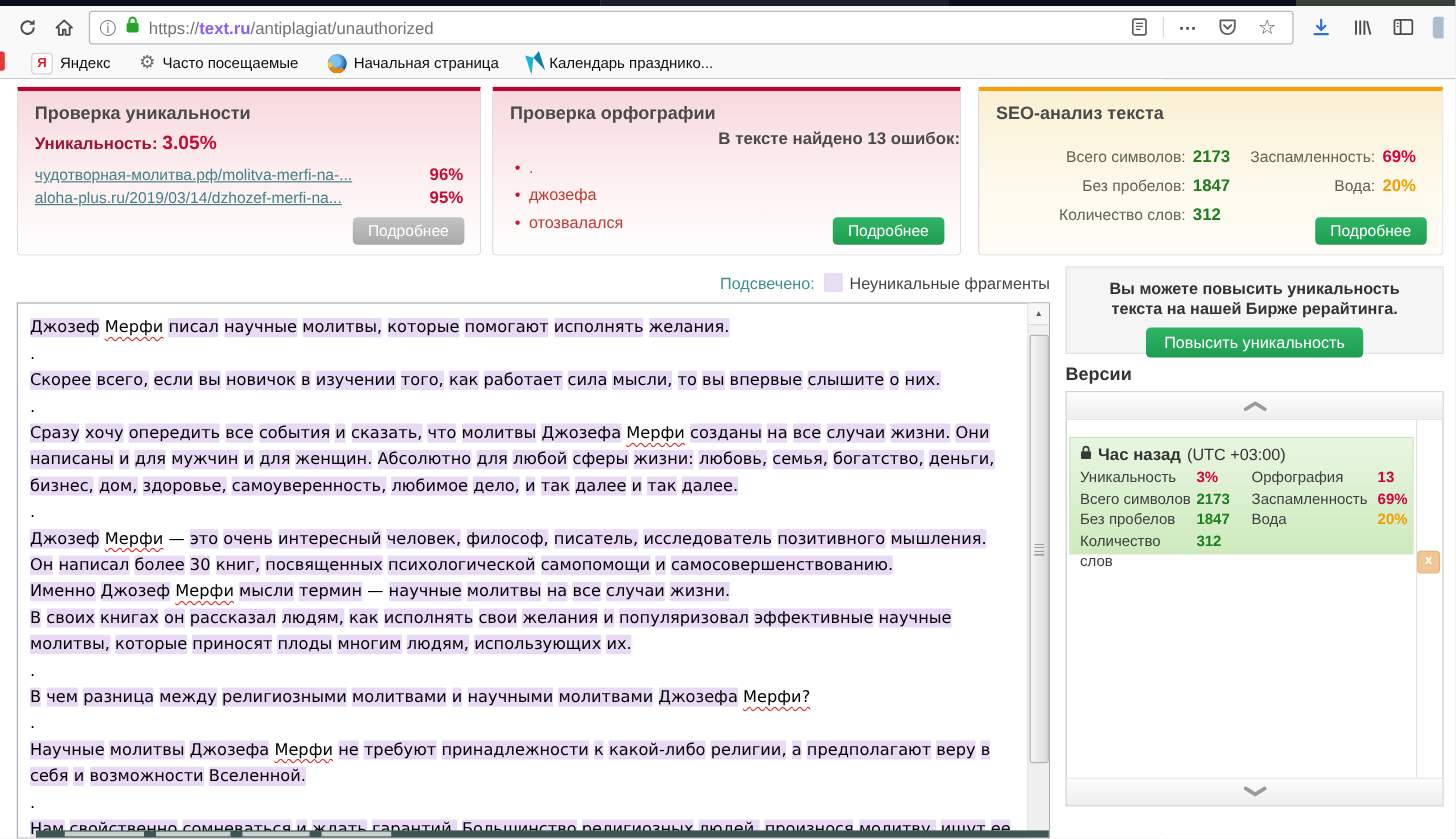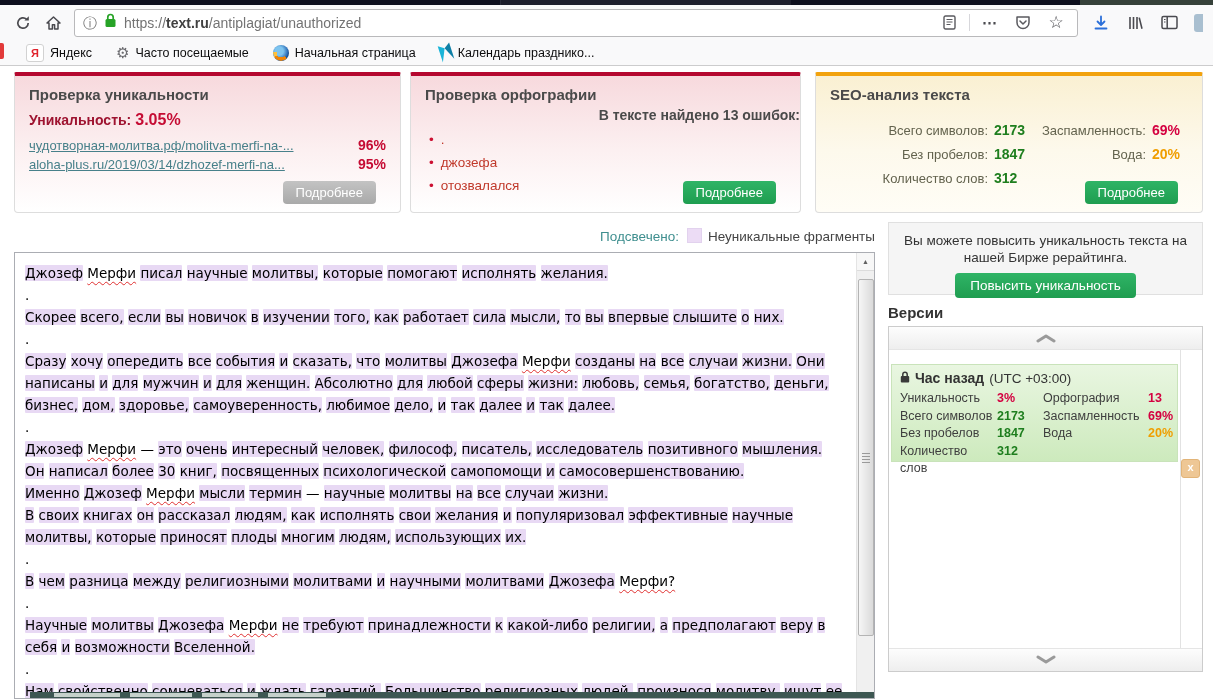--- a/index.html
+++ b/index.html
@@ -13,21 +13,21 @@
   #tabstrip .seg3{flex:1;background:#0d0f1e;}
   #tabstrip .seg4{width:133px;background:#36413a;}
 
   #toolbar{position:absolute;left:0;top:5px;width:1213px;height:35px;background:#f9f9fa;
            display:flex;align-items:center;padding:0 8px;box-sizing:border-box;}
   .tbtn{width:30px;height:28px;display:flex;align-items:center;justify-content:center;color:#4a4a4f;flex:0 0 auto;border-radius:2px;}
   #urlbar{flex:1;height:28px;margin:0 10px 0 6px;background:#fff;border:1px solid #b9b9bb;border-radius:3px;
           display:flex;align-items:center;padding:0 8px;box-sizing:border-box;gap:7px;min-width:0;}
   .info-i{color:#737373;font-size:14px;line-height:1;}
   .url-text{font-size:14px;color:#737373;white-space:nowrap;overflow:hidden;flex:1;}
-  .url-text b{color:#404040;font-weight:bold;}
+  .url-text b{color:#8b5cf6;font-weight:bold;}
   .url-sep{width:1px;height:17px;background:#d7d7db;flex:0 0 auto;}
   .ubtn{width:26px;height:24px;display:flex;align-items:center;justify-content:center;color:#5a5a5f;flex:0 0 auto;}
   .dots{font-size:15px;letter-spacing:1px;color:#4a4a4f;font-weight:bold;}
   .star{font-size:17px;color:#4a4a4f;}
   .after-url{display:flex;align-items:center;gap:8px;margin-right:2px;}
   .cuticon{width:9px;height:18px;background:#a9bfd0;border-radius:3px 0 0 3px;margin-left:4px;}
 
   #bookmarksbar{position:absolute;left:0;top:40px;width:1213px;height:26px;background:#f9f9fa;
                 border-bottom:1px solid #cccccd;display:flex;align-items:center;padding-left:26px;gap:24px;
                 box-sizing:border-box;font-size:12.5px;color:#0c0c0d;}
@@ -47,21 +47,21 @@
          border-top:4px solid transparent;transform:rotate(-18deg);}
 
   
   #page{position:absolute;left:0;top:66px;width:970px;height:633px;background:#fff;}
 
   .panel{position:absolute;top:6px;height:141px;box-sizing:border-box;border:1px solid #ddd;
          border-top:4px solid #b5072f;border-radius:2px 2px 4px 4px;
          background:linear-gradient(180deg,#f7d9dd 0%,#fcf0f1 55%,#ffffff 100%);}
   .panel h2{margin:10px 14px 4px;font-size:15px;color:#4a4a4a;}
   .panel-seo{border-top-color:#f2a20d;background:linear-gradient(180deg,#faf0d2 0%,#fdf9ec 55%,#fffdf6 100%);}
-  .morebtn{position:absolute;right:24px;bottom:8px;padding:4px 13px;font-size:13px;color:#fff;border-radius:4px;
+  .morebtn{position:absolute;right:13px;bottom:8px;padding:4px 13px;font-size:13px;color:#fff;border-radius:4px;
            border:0;font-family:inherit;}
   .btn-gray{background:linear-gradient(#c3c3c3,#a9a9a9);}
   .btn-green{background:linear-gradient(#2fb466,#1f9d50);}
 
   .uniq-line{margin:8px 14px 8px;font-size:14px;color:#9e1330;font-weight:bold;}
   .uniq-val{font-size:16px;color:#c50b33;font-weight:bold;margin-left:4px;}
   .src-row{display:flex;justify-content:space-between;margin:0 14px 3px;align-items:baseline;}
   .src-link{font-size:13px;color:#47808a;text-decoration:underline;cursor:pointer;}
   .src-pct{font-size:14px;font-weight:bold;color:#c50b33;}
 
@@ -96,21 +96,21 @@
   .sb-grip{position:absolute;left:3px;top:50%;margin-top:-5px;width:8px;height:10px;
            background:repeating-linear-gradient(180deg,#9a9a9a 0 1px,transparent 1px 3px);}
 
   
   #bottombar{position:absolute;left:15px;right:0;bottom:0;height:6px;background:#3d5752;}
   #bottombar i{position:absolute;top:1px;height:4px;background:#c6d1cb;}
 
   
   #promo{position:absolute;left:888px;top:156px;width:315px;height:73px;box-sizing:border-box;background:#f5f5f5;
          border:1px solid #e0e0e0;text-align:center;padding:9px 14px 0;}
-  #promo .ptext{font-weight:normal;font-size:13.5px;color:#333;line-height:17px;}
+  #promo .ptext{font-weight:bold;font-size:13.5px;color:#333;line-height:17px;}
   #promo button{margin-top:7px;padding:5px 15px;font-size:13.5px;color:#fff;border:0;border-radius:4px;
                 background:linear-gradient(#2fb466,#1f9d50);font-family:inherit;}
 
   #versions-title{position:absolute;left:888px;top:238px;font-size:15px;font-weight:bold;color:#333;}
 
   #versions{position:absolute;left:888px;top:260px;width:315px;height:346px;box-sizing:border-box;
             background:#fff;border:1px solid #ccc;}
   .v-strip{position:absolute;left:0;right:0;height:22px;background:linear-gradient(#fdfdfd,#eeeeee);
            display:flex;align-items:center;justify-content:center;}
   .v-up{top:0;border-bottom:1px solid #e5e5e5;}

